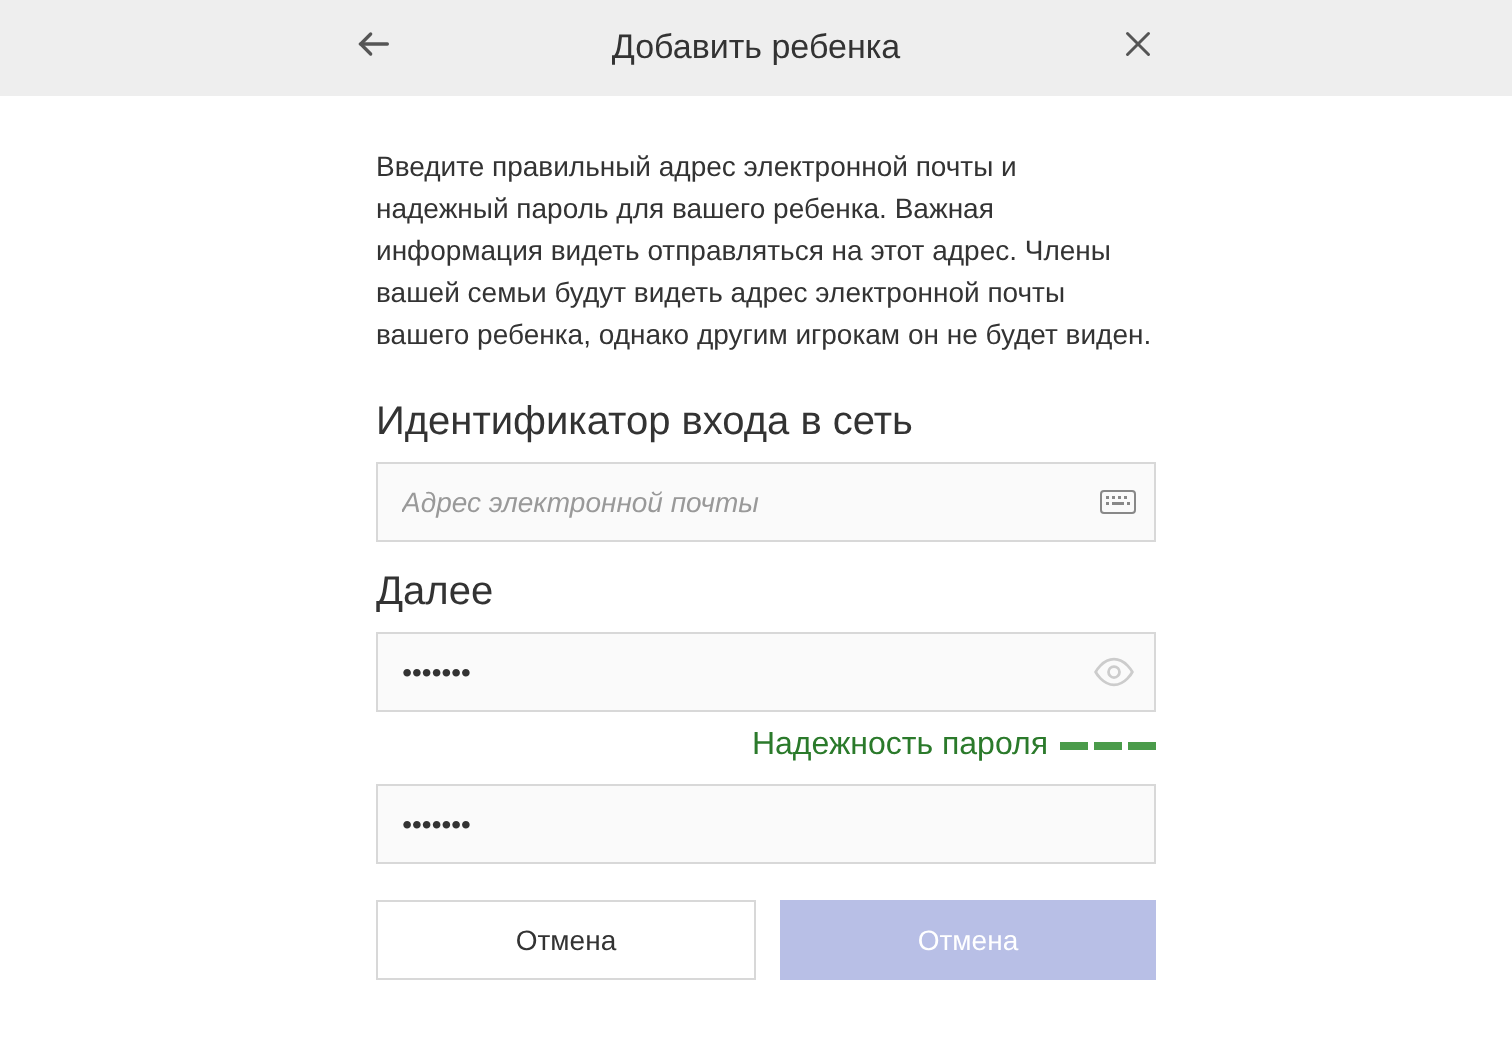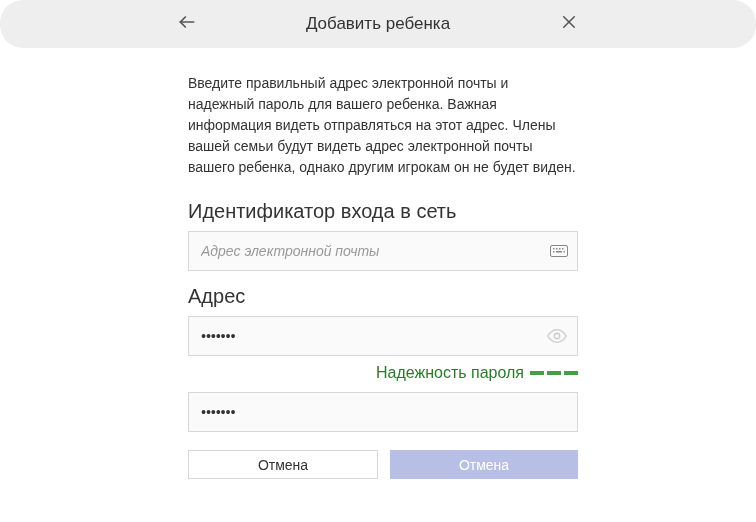--- a/index.html
+++ b/index.html
@@ -10,21 +10,20 @@
       height: 522px;
       overflow: hidden;
     }
     .header {
       background: #eeeeee;
       height: 48px;
       display: flex;
       align-items: center;
       padding: 0 20px;
       position: relative;
-      border-radius: 23px;
     }
     .back-btn {
       position: absolute;
       left: 175px;
       top: 50%;
       transform: translateY(-50%);
       cursor: pointer;
       width: 24px;
       height: 24px;
       display: flex;
@@ -128,21 +127,21 @@
       background: #4a9b4a;
       display: block;
     }
     .button-row {
       display: flex;
       gap: 12px;
       margin-top: 18px;
     }
     .btn {
       flex: 1;
-      height: 29px;
+      height: 40px;
       font-size: 14px;
       cursor: pointer;
       border: none;
       display: flex;
       align-items: center;
       justify-content: center;
     }
     .btn-cancel {
       background: #fff;
       border: 1px solid #d8d8d8;
@@ -189,21 +188,21 @@
         <rect x="6" y="3" width="1.5" height="1.5" fill="#888"></rect>
         <rect x="9" y="3" width="1.5" height="1.5" fill="#888"></rect>
         <rect x="12" y="3" width="1.5" height="1.5" fill="#888"></rect>
         <rect x="3" y="6" width="1.5" height="1.5" fill="#888"></rect>
         <rect x="6" y="6" width="6" height="1.5" fill="#888"></rect>
         <rect x="13.5" y="6" width="1.5" height="1.5" fill="#888"></rect>
       </svg>
     </span>
   </div>
 
-  <div class="field-label">Адрес</div>
+  <div class="field-label">Далее</div>
   <div class="input-wrap">
     <input type="text" class="text-input" value="•••••••" style="">
     <span class="eye-icon">
       <svg viewBox="0 0 24 24" fill="none" stroke="#ccc" stroke-width="1.5">
         <path d="M2 12s3.6-7 10-7 10 7 10 7-3.6 7-10 7S2 12 2 12z"></path>
         <circle cx="12" cy="12" r="3"></circle>
       </svg>
     </span>
   </div>
 

